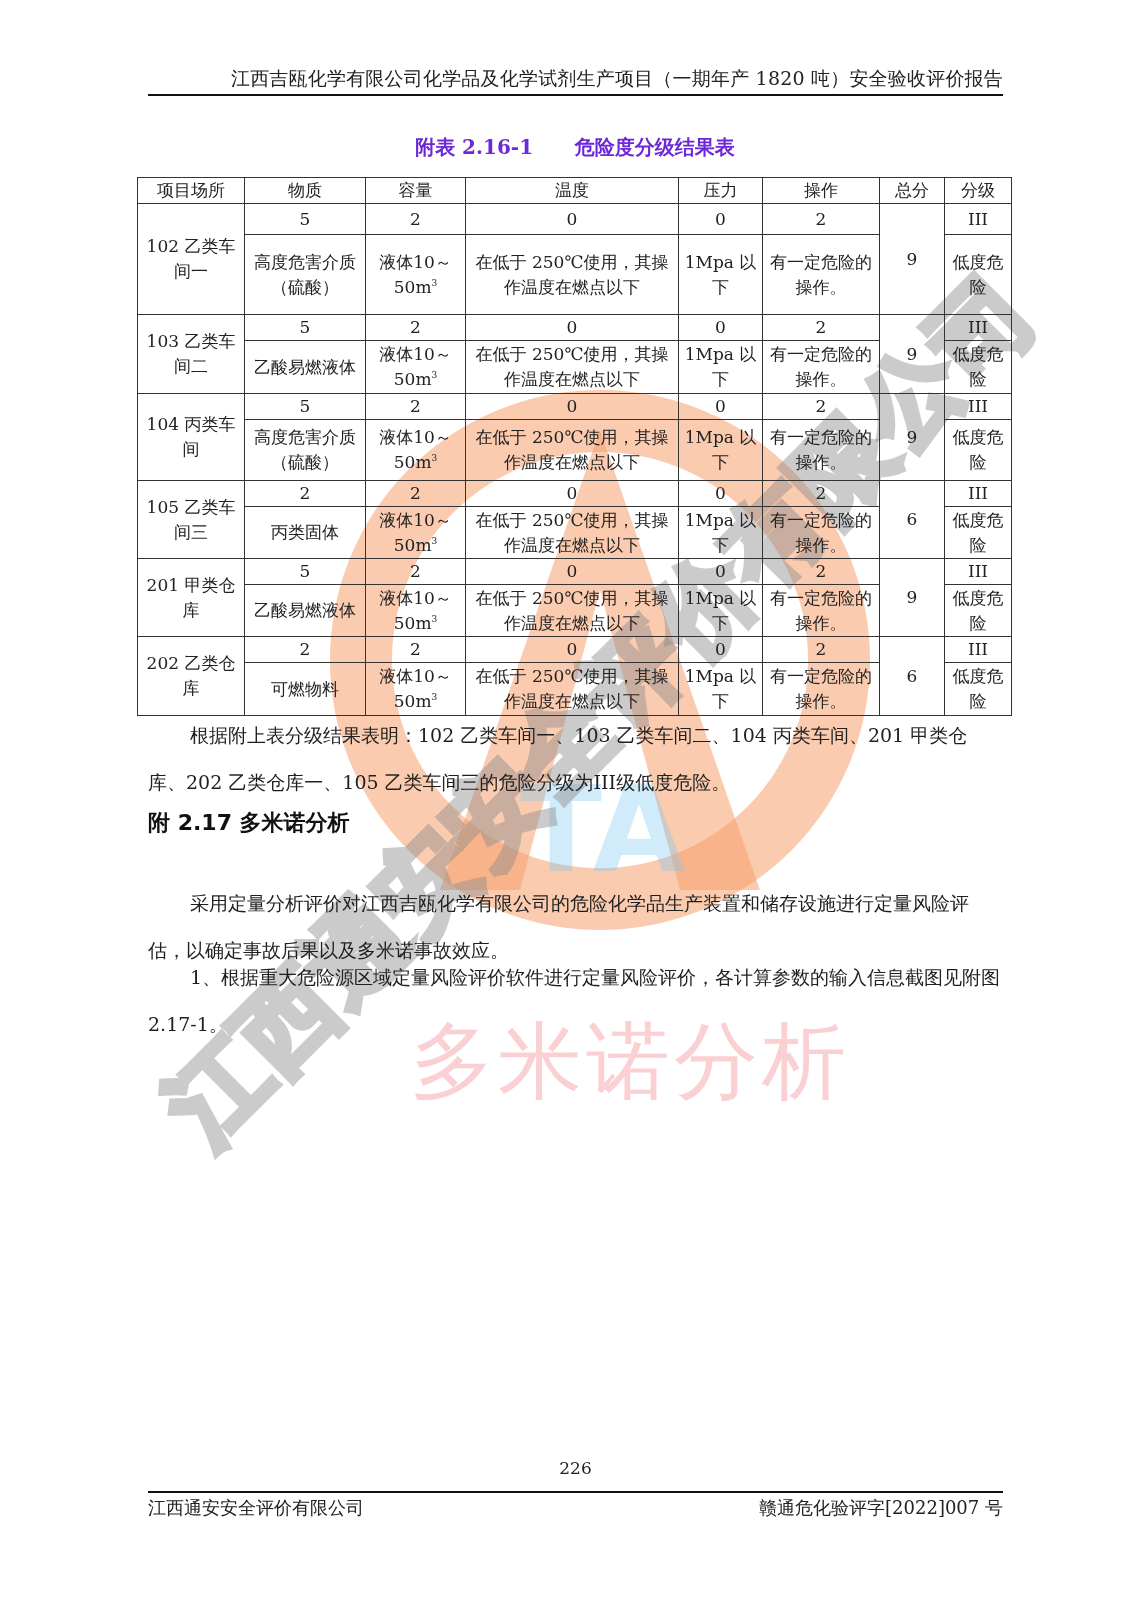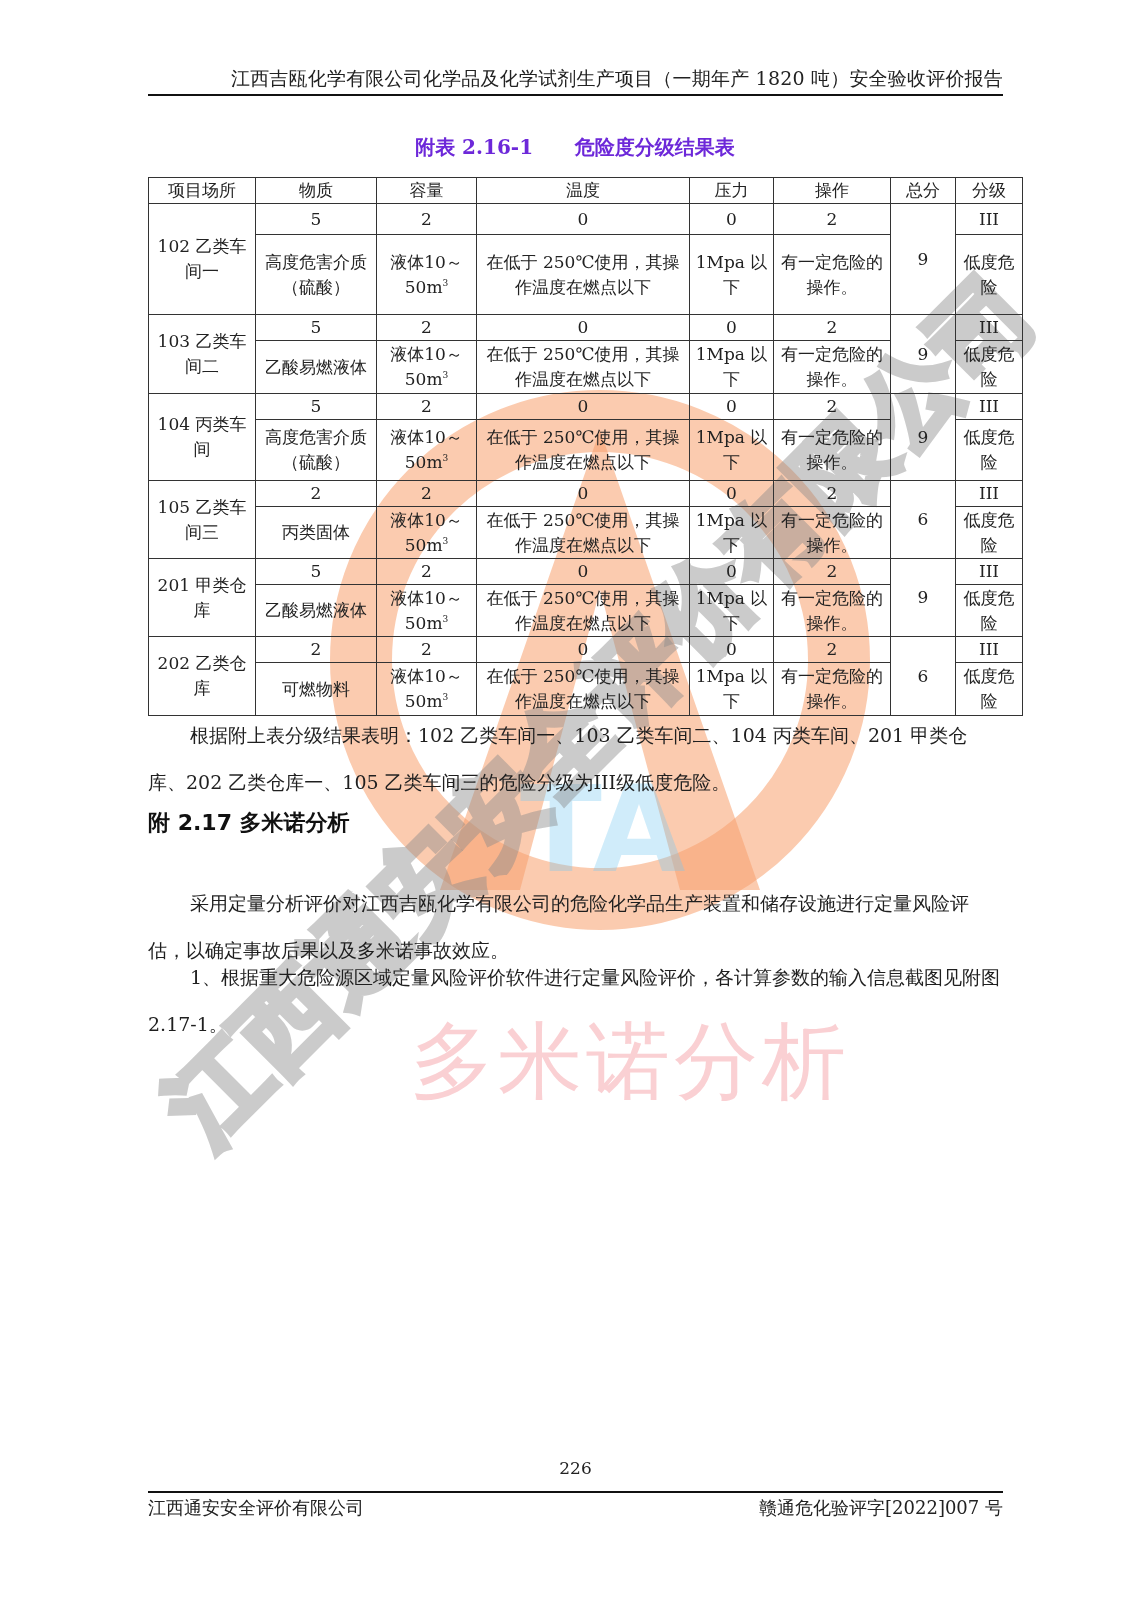--- a/index.html
+++ b/index.html
@@ -3,21 +3,21 @@
 <meta charset="utf-8">
 <style>
   html, body { margin: 0; padding: 0; background: #ffffff; }
   body { width: 1131px; height: 1600px; position: relative; overflow: hidden;
          font-family: "DejaVu Serif", "Liberation Serif", serif; color: #1a1a1a; }
   .page-header { position: absolute; left: 148px; top: 66px; width: 855px; text-align: right;
                  font-size: 19px; color: #222; letter-spacing: 0.2px; white-space: nowrap; }
   .header-rule { position: absolute; left: 148px; top: 94px; width: 855px; height: 2px; background: #111; }
   .table-title { position: absolute; left: 138px; top: 134px; width: 874px; text-align: center;
                  font-size: 20px; font-weight: bold; color: #6d28d9; white-space: pre; }
-  table.grade { position: absolute; left: 148px; top: 177px; width: 874px; border-collapse: collapse;
+  table.grade { position: absolute; left: 137px; top: 177px; width: 874px; border-collapse: collapse;
                 table-layout: fixed; font-size: 17px; color: #222; }
   table.grade th, table.grade td { border: 1px solid #333; text-align: center; vertical-align: middle;
                 padding: 0 4px; line-height: 25px; font-weight: normal; }
   table.grade th { height: 23px; }
   table.grade tr.score td { height: 24px; }
   sup { font-size: 9px; line-height: 0; vertical-align: super; }
   .para { position: absolute; left: 148px; width: 855px; font-size: 19px; line-height: 47px; color: #1f1f1f; }
   .para .indent { display: inline-block; width: 42px; }
   .section-heading { position: absolute; left: 148px; top: 808px; font-family: "DejaVu Sans", "Liberation Sans", sans-serif;
                      font-size: 22px; font-weight: bold; color: #111; }

